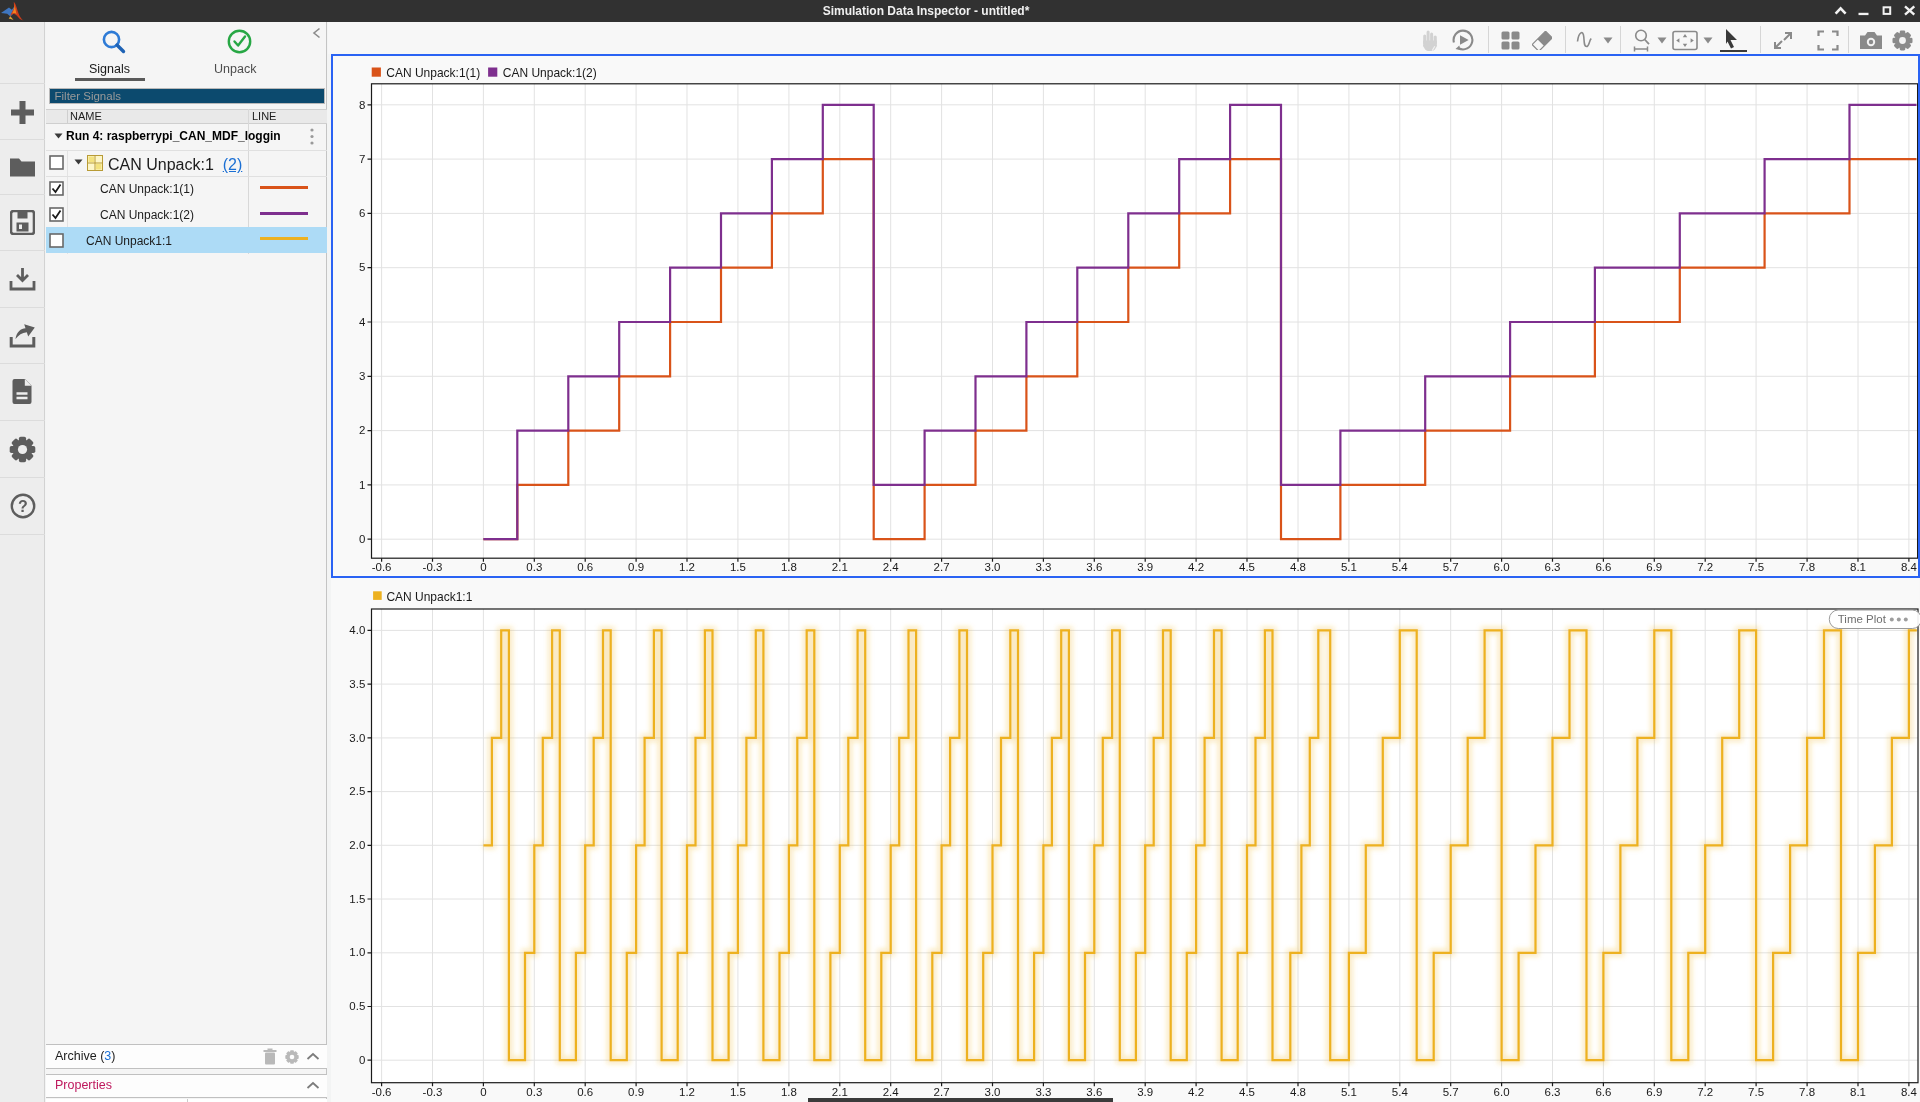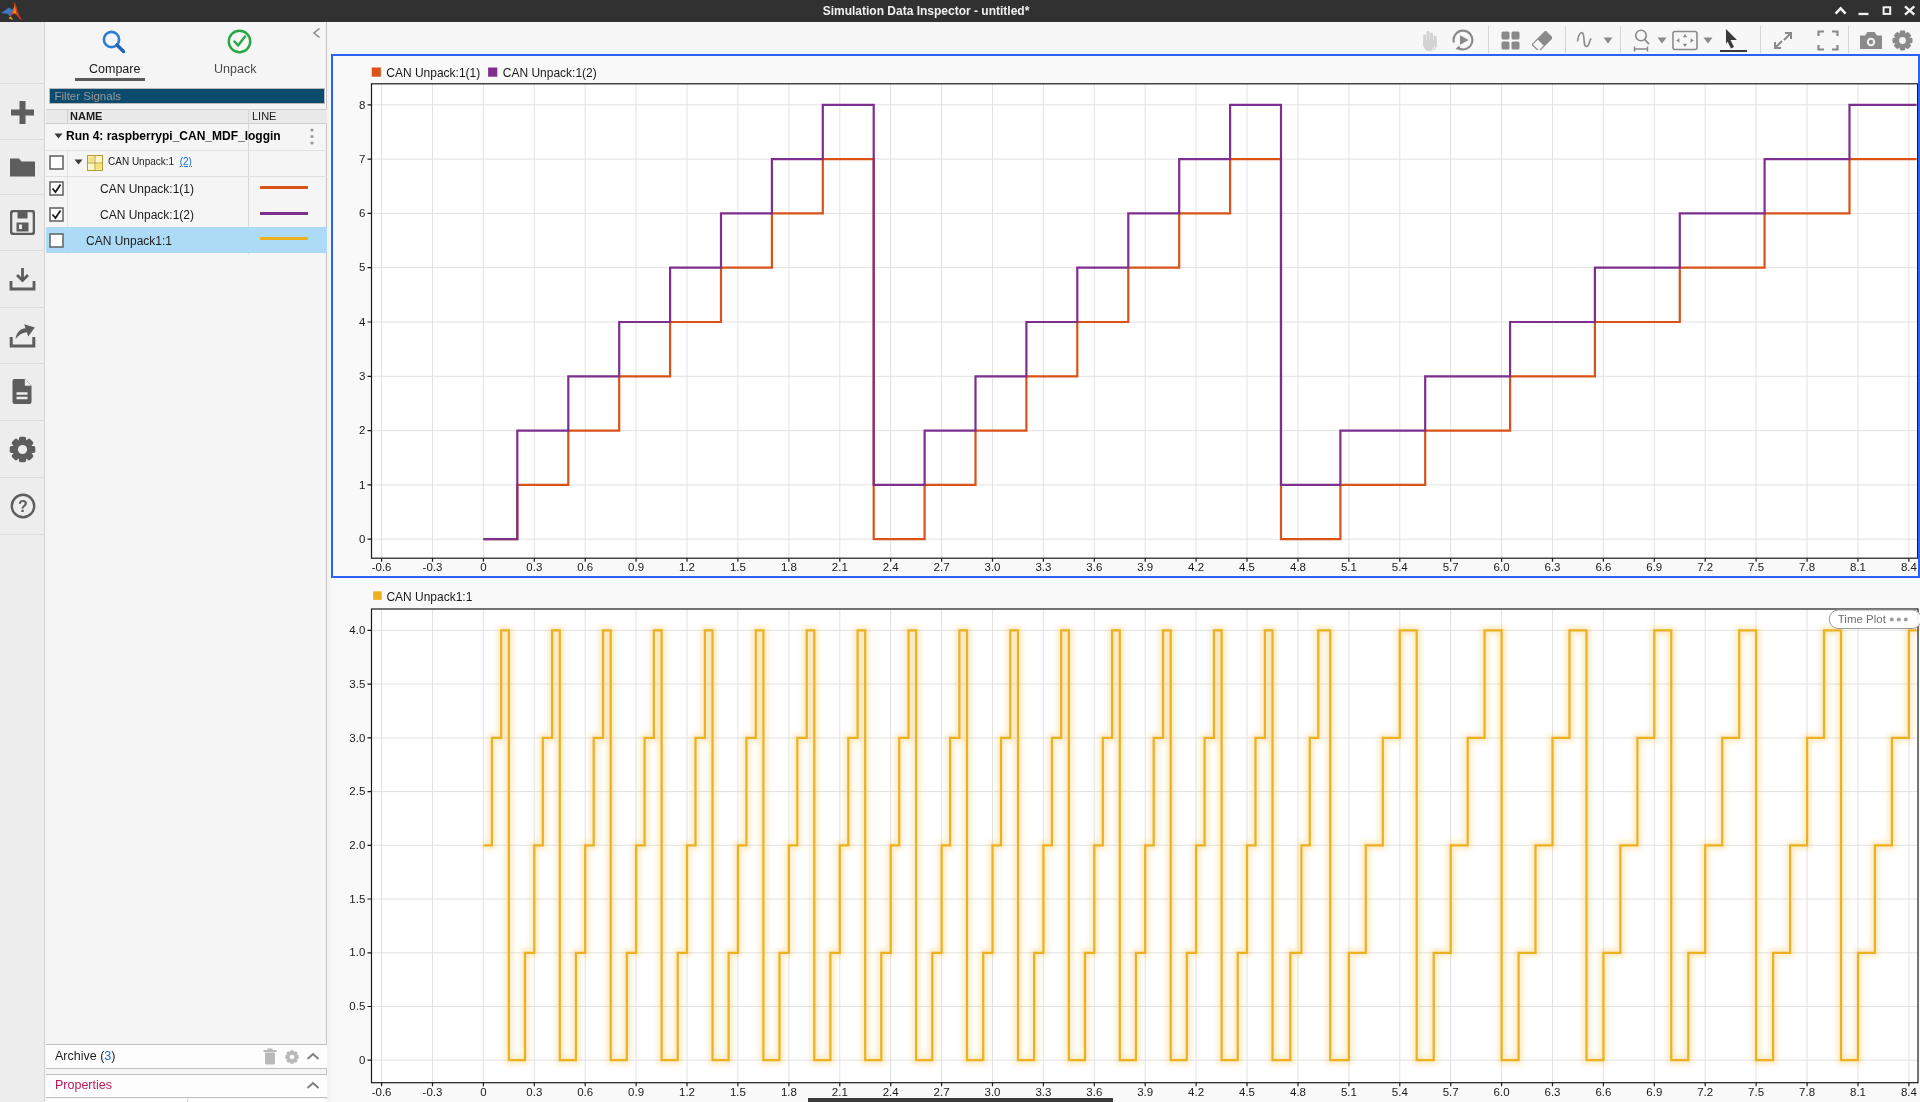--- a/index.html
+++ b/index.html
@@ -73,27 +73,27 @@
     <circle cx="10.5" cy="10.5" r="7.6" fill="none" stroke="#2e7bd6" stroke-width="2.6"></circle>
     <path d="M16 16l6.5 6.5" stroke="#1f63b5" stroke-width="3.4" stroke-linecap="round"></path>
   </svg>
 <svg style="position:absolute;left:227px;top:29px" width="25" height="26" viewBox="0 0 25 26">
     <circle cx="12.5" cy="12.5" r="10.7" fill="none" stroke="#27a744" stroke-width="2.4"></circle>
     <path d="M7.5 12.5l3.6 4L18 7.5" fill="none" stroke="#27a744" stroke-width="2.4" stroke-linecap="round" stroke-linejoin="round"></path>
   </svg>
 <svg style="position:absolute;left:311px;top:27px" width="11" height="12" viewBox="0 0 11 12">
     <path d="M8.5 1.5L3 6l5.5 4.5" fill="none" stroke="#8b8b8b" stroke-width="1.6"></path>
   </svg>
-<div class="abs" style="left:89px;top:62px;font-size:12.5px;color:#1a1a1a">Compare</div>
+<div class="abs" style="left:89px;top:62px;font-size:12.5px;color:#1a1a1a">Signals</div>
 <div class="abs" style="left:214px;top:62px;font-size:12.5px;color:#4d4d4d">Unpack</div>
 <div class="abs" style="left:75px;top:77.5px;width:70px;height:3px;background:#5a5a5a"></div>
 <div class="abs" style="left:48.5px;top:87.5px;width:276px;height:16px;background:#0c4a6e;border:1px solid #b9b9b9;font-size:11.5px;color:#9a9a9a;line-height:14.5px;padding-left:5px">Filter Signals</div>
 
 <div class="abs" style="left:46px;top:108.5px;width:281px;height:15px;background:#e9e9e9;border-top:1px solid #cfcfcf;border-bottom:1px solid #cfcfcf"></div>
-<div class="abs" style="left:70px;top:110px;font-size:11px;font-weight:bold;color:#1c1c1c">NAME</div>
+<div class="abs" style="left:70px;top:110px;font-size:11px;font-weight:normal;color:#1c1c1c">NAME</div>
 <div class="abs" style="left:252px;top:110px;font-size:11px;font-weight:normal;color:#1c1c1c">LINE</div>
 <div class="abs" style="left:66.5px;top:108.5px;width:1px;height:15px;background:#cfcfcf"></div>
 <div class="abs" style="left:66.5px;top:149.5px;width:1px;height:104px;background:#e3e3e3"></div>
 <div class="abs" style="left:247.5px;top:108.5px;width:1px;height:145px;background:#d8d8d8"></div>
 
 <div class="abs" style="left:46px;top:149.5px;width:281px;height:1px;background:#e0e0e0"></div>
 <div class="abs" style="left:46px;top:175.5px;width:281px;height:1px;background:#e0e0e0"></div>
 <div class="abs" style="left:46px;top:227.4px;width:281px;height:26px;background:#addbf6"></div>
 
 <svg style="position:absolute;left:54px;top:133px" width="9" height="6" viewBox="0 0 9 6">
@@ -110,21 +110,21 @@
   </svg>
 <svg style="position:absolute;left:74px;top:159px" width="9" height="6" viewBox="0 0 9 6">
     <path d="M0.5 0.5h8L4.5 5.5z" fill="#3a3a3a"></path>
   </svg>
 <svg style="position:absolute;left:86.5px;top:154.5px" width="16" height="16" viewBox="0 0 16 16">
     <rect x="0.5" y="0.5" width="15" height="15" fill="#fdf6c9" stroke="#b89b36" stroke-width="1"></rect>
     <path d="M8 0.5v15 M0.5 8h15" stroke="#b89b36" stroke-width="1"></path>
     <rect x="1.5" y="1.5" width="5.5" height="5.5" fill="#f3e27e"></rect>
     <rect x="9" y="9" width="5.5" height="5.5" fill="#f3e27e"></rect>
   </svg>
-<div class="abs" style="left:108px;top:156px;font-size:10px;color:#1c1c1c">CAN Unpack:1&nbsp; <span style="color:#1a6fd4;text-decoration:underline">(2)</span></div>
+<div class="abs" style="left:108px;top:156px;font-size:16px;color:#1c1c1c">CAN Unpack:1&nbsp; <span style="color:#1a6fd4;text-decoration:underline">(2)</span></div>
 <svg style="position:absolute;left:48.5px;top:181px" width="15" height="15" viewBox="0 0 15 15">
     <rect x="1" y="1" width="13" height="13" fill="#ffffff" stroke="#686868" stroke-width="1.6"></rect>
     <path d="M3.5 7.5l3 3.5 5-7.5" fill="none" stroke="#1a1a1a" stroke-width="1.8"></path>
   </svg>
 <div class="abs" style="left:100px;top:182px;font-size:12px;color:#1c1c1c">CAN Unpack:1(1)</div>
 <div class="abs" style="left:260px;top:186.3px;width:48px;height:3px;background:#d95319"></div>
 <svg style="position:absolute;left:48.5px;top:207px" width="15" height="15" viewBox="0 0 15 15">
     <rect x="1" y="1" width="13" height="13" fill="#ffffff" stroke="#686868" stroke-width="1.6"></rect>
     <path d="M3.5 7.5l3 3.5 5-7.5" fill="none" stroke="#1a1a1a" stroke-width="1.8"></path>
   </svg>

